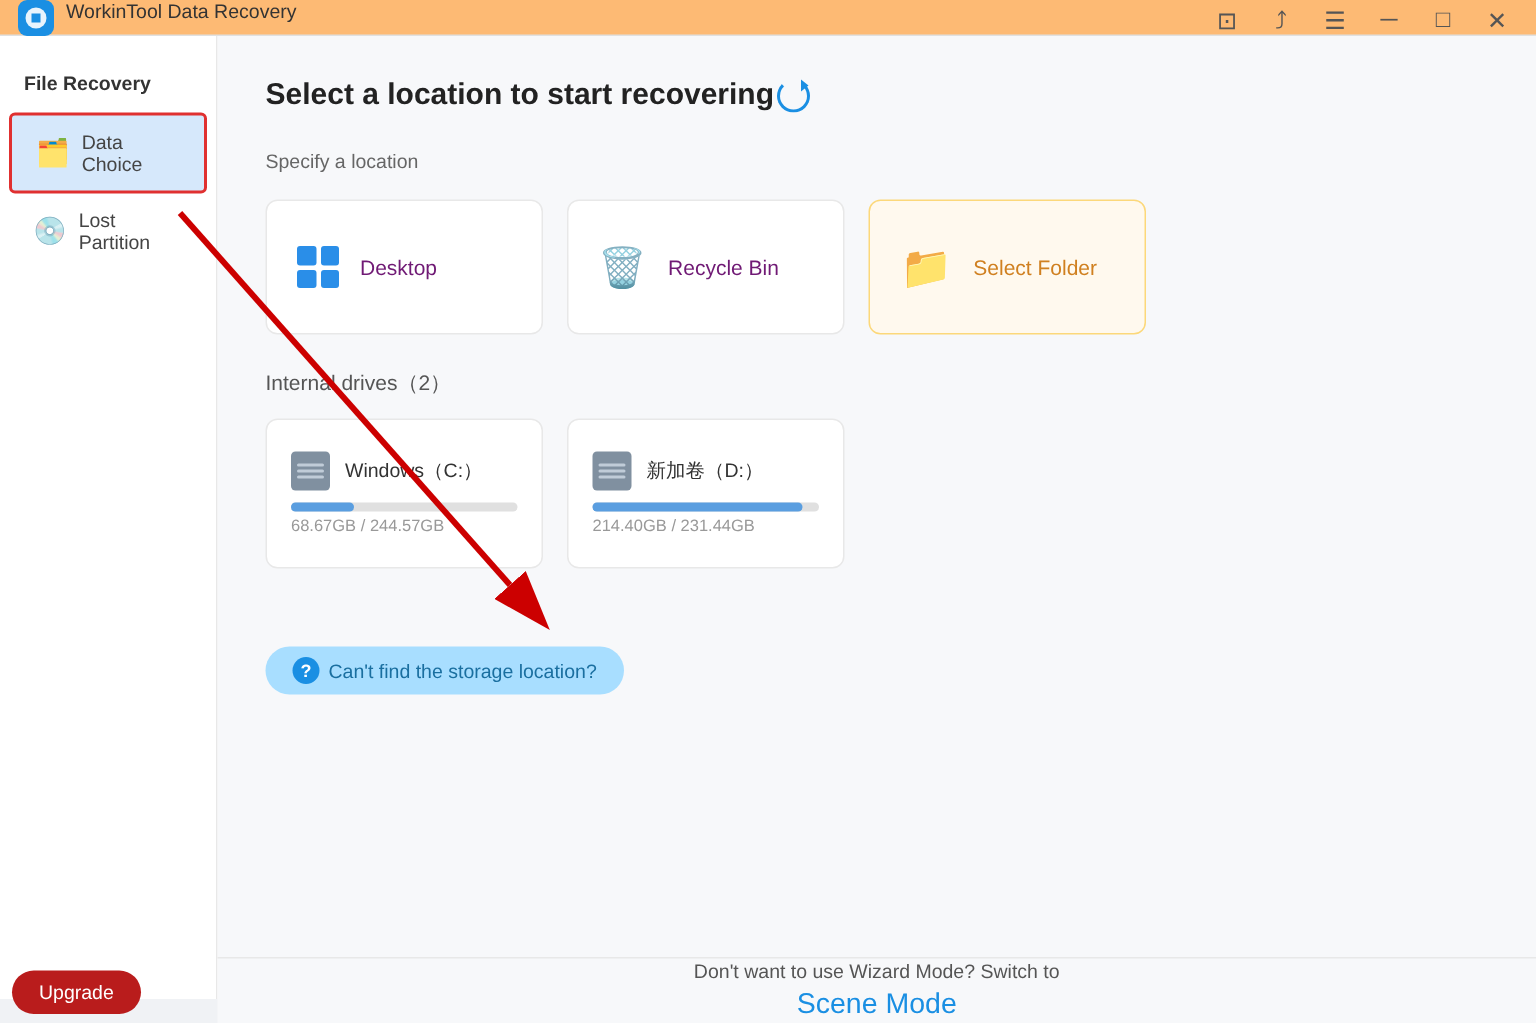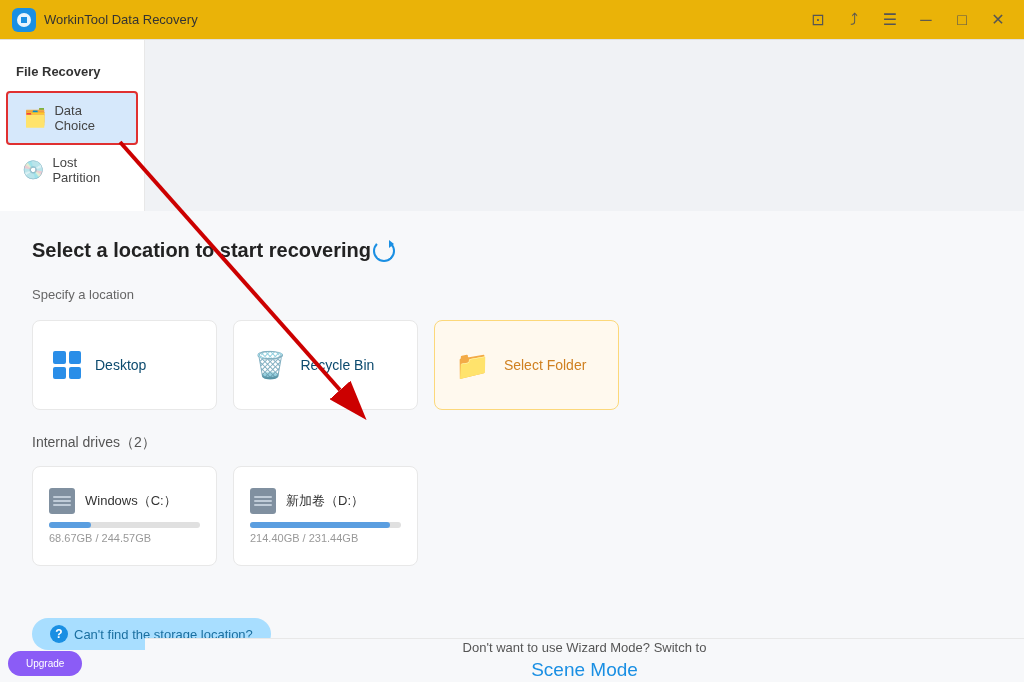--- a/index.html
+++ b/index.html
@@ -1,23 +1,23 @@
 <!DOCTYPE html>
 <html><head>
   <meta charset="utf-8">
   <style>
     * { margin: 0; padding: 0; box-sizing: border-box; }
     body { font-family: 'Segoe UI', Arial, sans-serif; background: #f0f2f5; width: 1024px; height: 682px; overflow: hidden; position: relative; }
 
     
     .titlebar {
-      background: #eab308;
-      height: 40px;
-      display: flex;
-      align-items: center;
+      background: #fdba74;
+      height: 24px;
+      display: flex;
+      align-items: flex-start;
       padding: 0 12px;
       border-bottom: 1px solid #e0e0e0;
       position: relative;
       z-index: 10;
     }
     .titlebar-logo {
       width: 24px; height: 24px;
       background: #1a8fe3;
       border-radius: 6px;
       display: flex; align-items: center; justify-content: center;
@@ -25,21 +25,20 @@
     }
     .titlebar-logo svg { width: 16px; height: 16px; fill: white; }
     .titlebar-title { font-size: 13px; color: #333; font-weight: 500; flex: 1; }
     .titlebar-controls { display: flex; gap: 8px; align-items: center; }
     .titlebar-icon { width: 28px; height: 28px; display: flex; align-items: center; justify-content: center; cursor: pointer; border-radius: 4px; color: #555; font-size: 16px; }
 
     
     .main-layout {
       display: flex;
       height: calc(682px - 40px);
-      flex-direction: column;
     }
 
     
     .sidebar {
       width: 145px;
       background: #ffffff;
       border-right: 1px solid #e8e8e8;
       padding: 16px 0;
       display: flex;
       flex-direction: column;
@@ -121,21 +120,21 @@
       border: 1px solid #e8e8e8;
       border-radius: 8px;
       display: flex;
       align-items: center;
       justify-content: flex-start;
       gap: 14px;
       padding: 0 20px;
       cursor: pointer;
       transition: box-shadow 0.15s;
     }
-    .location-card .card-label { font-size: 14px; color: #0c4a6e; font-weight: 500; }
+    .location-card .card-label { font-size: 14px; color: #701a75; font-weight: 500; }
     .select-folder-card { background: #fff9ee; border-color: #fcd87a; }
     .select-folder-card .card-label { color: #d08020; }
 
     
     .section-title {
       font-size: 14px;
       color: #555;
       margin-bottom: 14px;
     }
 
@@ -209,26 +208,26 @@
       cursor: pointer;
       margin-bottom: 60px;
       margin-top: 24px;
     }
 
     
     .upgrade-btn {
       position: absolute;
       bottom: 6px;
       left: 8px;
-      background: #8b5cf6;
+      background: #b91c1c;
       color: white;
       border: none;
       border-radius: 20px;
       padding: 7px 18px;
-      font-size: 10px;
+      font-size: 13px;
       cursor: pointer;
       font-weight: 500;
     }
 
     
     .arrow-overlay {
       position: absolute;
       top: 0; left: 0;
       width: 100%; height: 100%;
       pointer-events: none;

